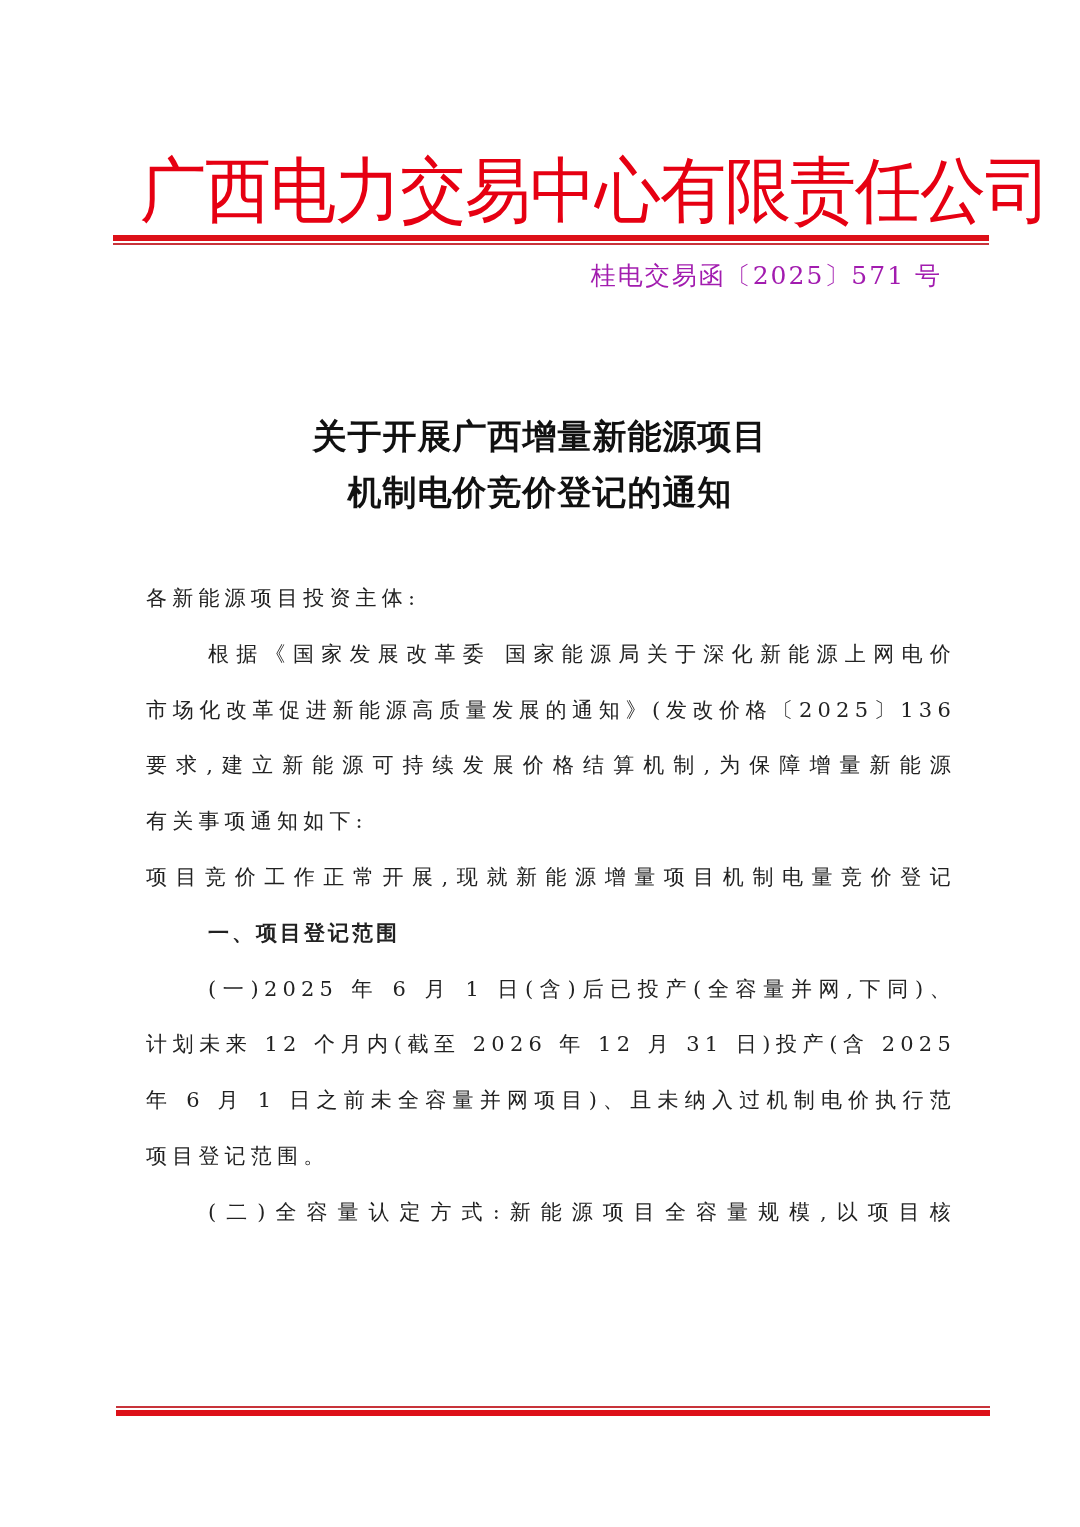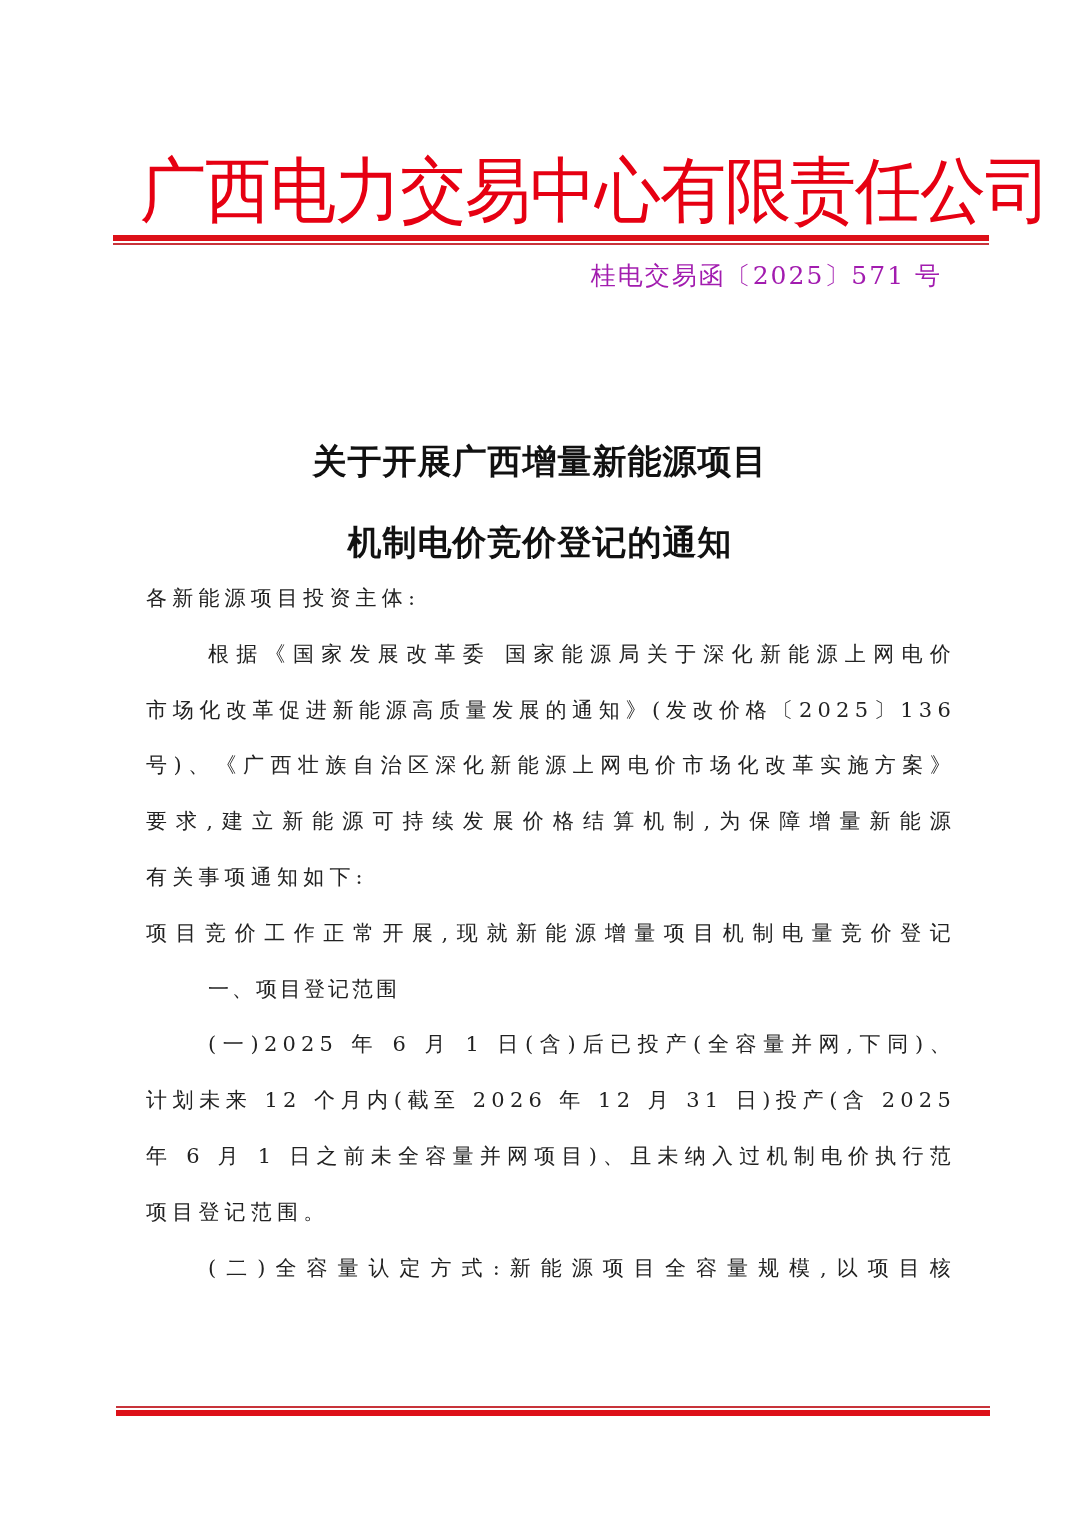--- a/index.html
+++ b/index.html
@@ -61,39 +61,39 @@
       width: 1080px;
       top: 408px;
       text-align: center;
       font-family: "DejaVu Sans", "Liberation Sans", sans-serif;
       font-weight: bold;
       font-size: 34px;
       line-height: 56px;
       color: #111;
       letter-spacing: 1px;
     }
-    .doc-title div { white-space: nowrap; margin-top: 25px; }
+    .doc-title div { white-space: nowrap; }
 
     .body-text {
       position: absolute;
       left: 146px;
       top: 571px;
       width: 810px;
       font-size: 21px;
       line-height: 55.8px;
       color: #222;
       letter-spacing: 5.2px;
       text-align: justify;
       text-justify: inter-character;
     }
     .body-text p { margin: 0; }
     .indent { text-indent: 62px; }
     .section-heading {
       font-family: "DejaVu Sans", "Liberation Sans", sans-serif;
-      font-weight: normal;
+      font-weight: bold;
       letter-spacing: 3px;
       text-indent: 62px;
     }
     .line { display: block; white-space: nowrap; text-align-last: justify; }
     .line.last { text-align-last: left; }
   </style>
 </head>
 <body>
 
 <div class="page">
@@ -110,21 +110,20 @@
   <div class="doc-title">
     <div>关于开展广西增量新能源项目</div>
     <div>机制电价竞价登记的通知</div>
   </div>
 
   <div class="body-text">
     <p class="line last">各新能源项目投资主体:</p>
 
     <p class="line indent">根据《国家发展改革委 国家能源局关于深化新能源上网电价</p>
     <p class="line">市场化改革促进新能源高质量发展的通知》(发改价格〔2025〕136</p>
-    <p class="line">号)、《广西壮族自治区深化新能源上网电价市场化改革实施方案》</p>
     <p class="line">要求,建立新能源可持续发展价格结算机制,为保障增量新能源</p>
     <p class="line last">有关事项通知如下:</p>
     <p class="line">项目竞价工作正常开展,现就新能源增量项目机制电量竞价登记</p>
 
     <p class="line last section-heading">一、项目登记范围</p>
 
     <p class="line indent">(一)2025 年 6 月 1 日(含)后已投产(全容量并网,下同)、</p>
     <p class="line">计划未来 12 个月内(截至 2026 年 12 月 31 日)投产(含 2025</p>
     <p class="line">年 6 月 1 日之前未全容量并网项目)、且未纳入过机制电价执行范</p>
     <p class="line last">项目登记范围。</p>

